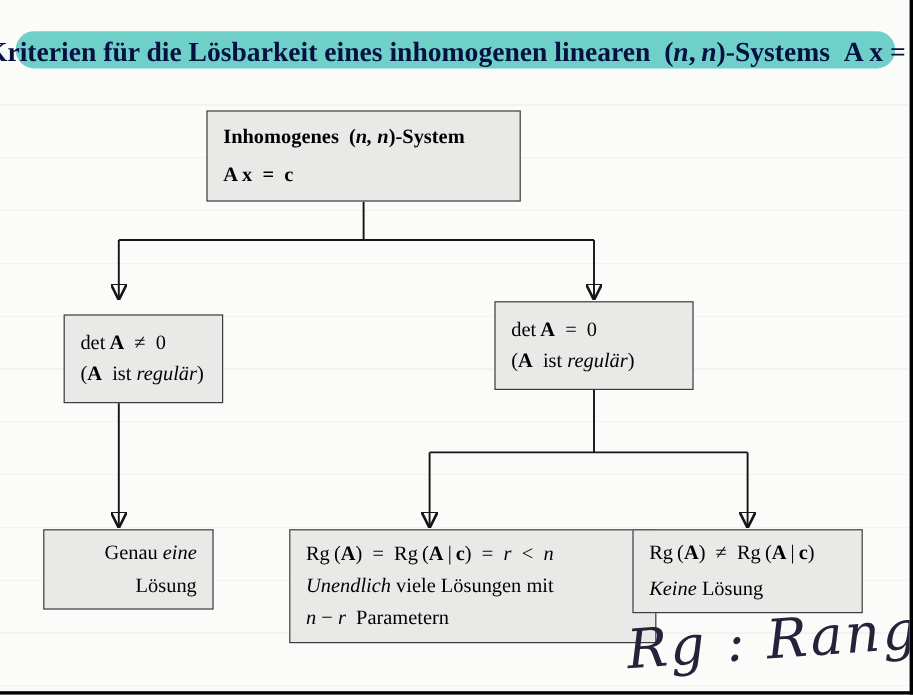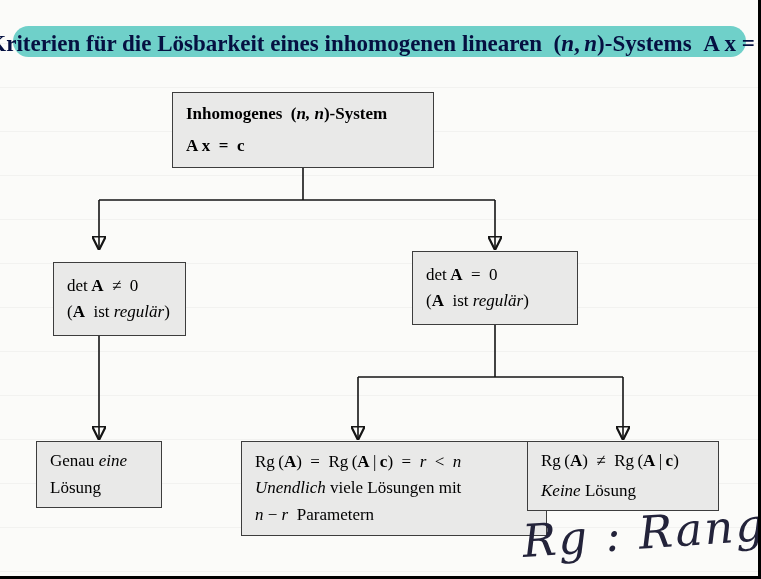--- a/index.html
+++ b/index.html
@@ -41,21 +41,21 @@
     font-size: 17px;
     line-height: 1.55;
     display: flex; flex-direction: column; justify-content: center;
     padding: 6px 13px;
   }
   .box .line { display: block; }
   .box.center { align-items: flex-start; text-align: center; font-weight: bold; }
   #box-root     { left: 172px; top: 92px;  width: 262px; height: 76px; row-gap: 5px; }
   #box-regular  { left: 33px;  top: 262px; width: 133px; height: 74px; margin-left: 20px; }
   #box-singular { left: 412px; top: 251px; width: 166px; height: 74px; }
-  #box-unique   { left: 36px;  top: 441px; width: 126px; height: 67px; }
+  #box-unique   { left: 36px;  top: 441px; width: 142px; height: 67px; text-align: right; }
   #box-infinite { left: 205px; top: 441px; width: 306px; height: 95px; margin-left: 36px; }
   #box-none     { left: 527px; top: 441px; width: 192px; height: 70px; row-gap: 3px; }
   svg.connectors {
     position: absolute; left: 0; top: 0;
     width: 761px; height: 579px;
     pointer-events: none;
   }
   svg.connectors path { stroke: #151515; stroke-width: 1.6; fill: none; }
   .handwriting {
     position: absolute;

